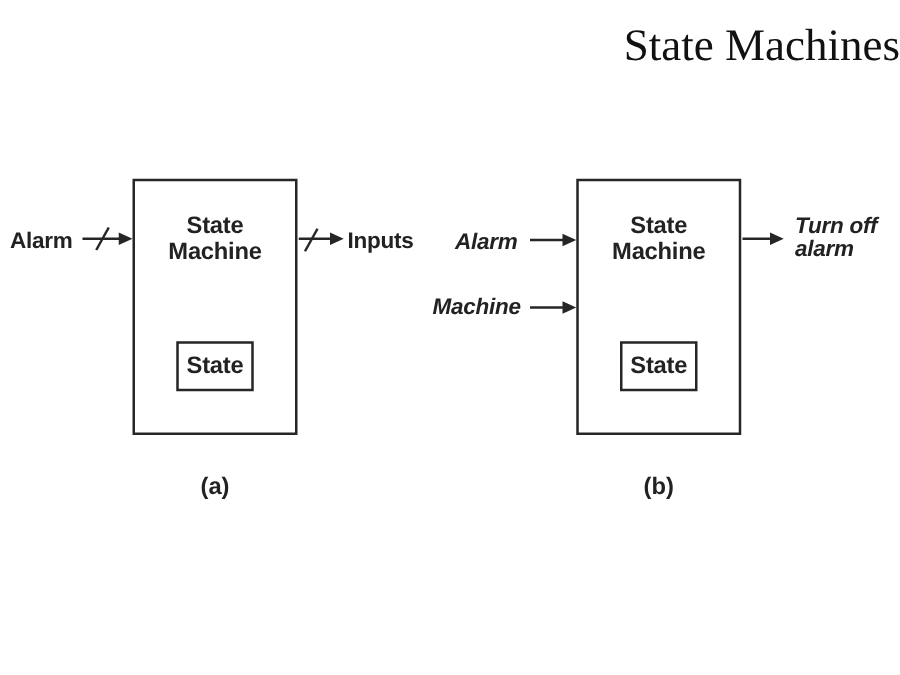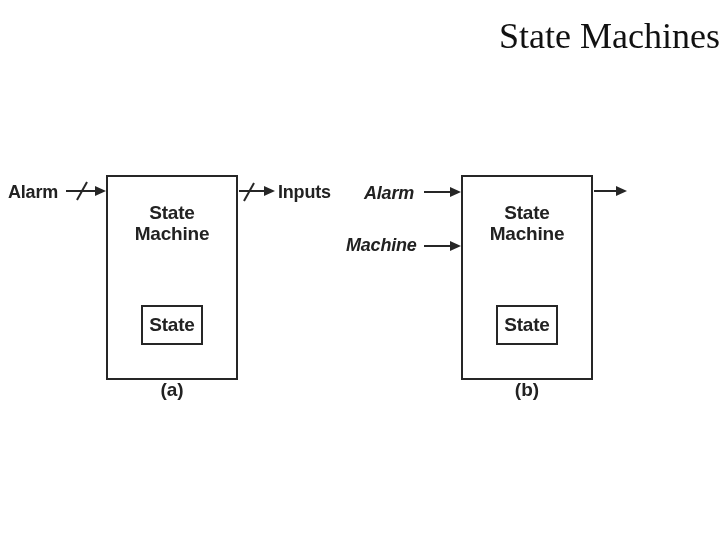--- a/index.html
+++ b/index.html
@@ -33,21 +33,20 @@
   }
   .overlay line { stroke: #262626; stroke-width: 2; }
   .overlay polygon { fill: #262626; stroke: none; }
   .machine-box {
     position: absolute;
     width: 132px;
     height: 205px;
     border: 2px solid #262626;
     box-sizing: border-box;
     background: #ffffff;
-    margin-top: 32px;
   }
   .box-a { left: 106px; top: 143px; }
   .box-b { left: 461px; top: 143px; }
   .machine-label {
     position: absolute;
     left: 0;
     right: 0;
     top: 25px;
     text-align: center;
     font-size: 19px;
@@ -148,15 +147,19 @@
     <div class="machine-label">
       <span>State</span>
       <span>Machine</span>
     </div>
     <div class="state-box">
       <span>State</span>
     </div>
   </div>
   <span class="io-label io-italic" style="left:364px; top:184px;">Alarm</span>
   <span class="io-label io-italic" style="left:346px; top:236px;">Machine</span>
+  <div class="io-label io-italic two-line" style="left:636px; top:171px;">
+    <span>Turn off</span>
+    <span>alarm</span>
+  </div>
   <div class="caption cap-b">(b)</div>
 
 </div>
 
 </body></html>

